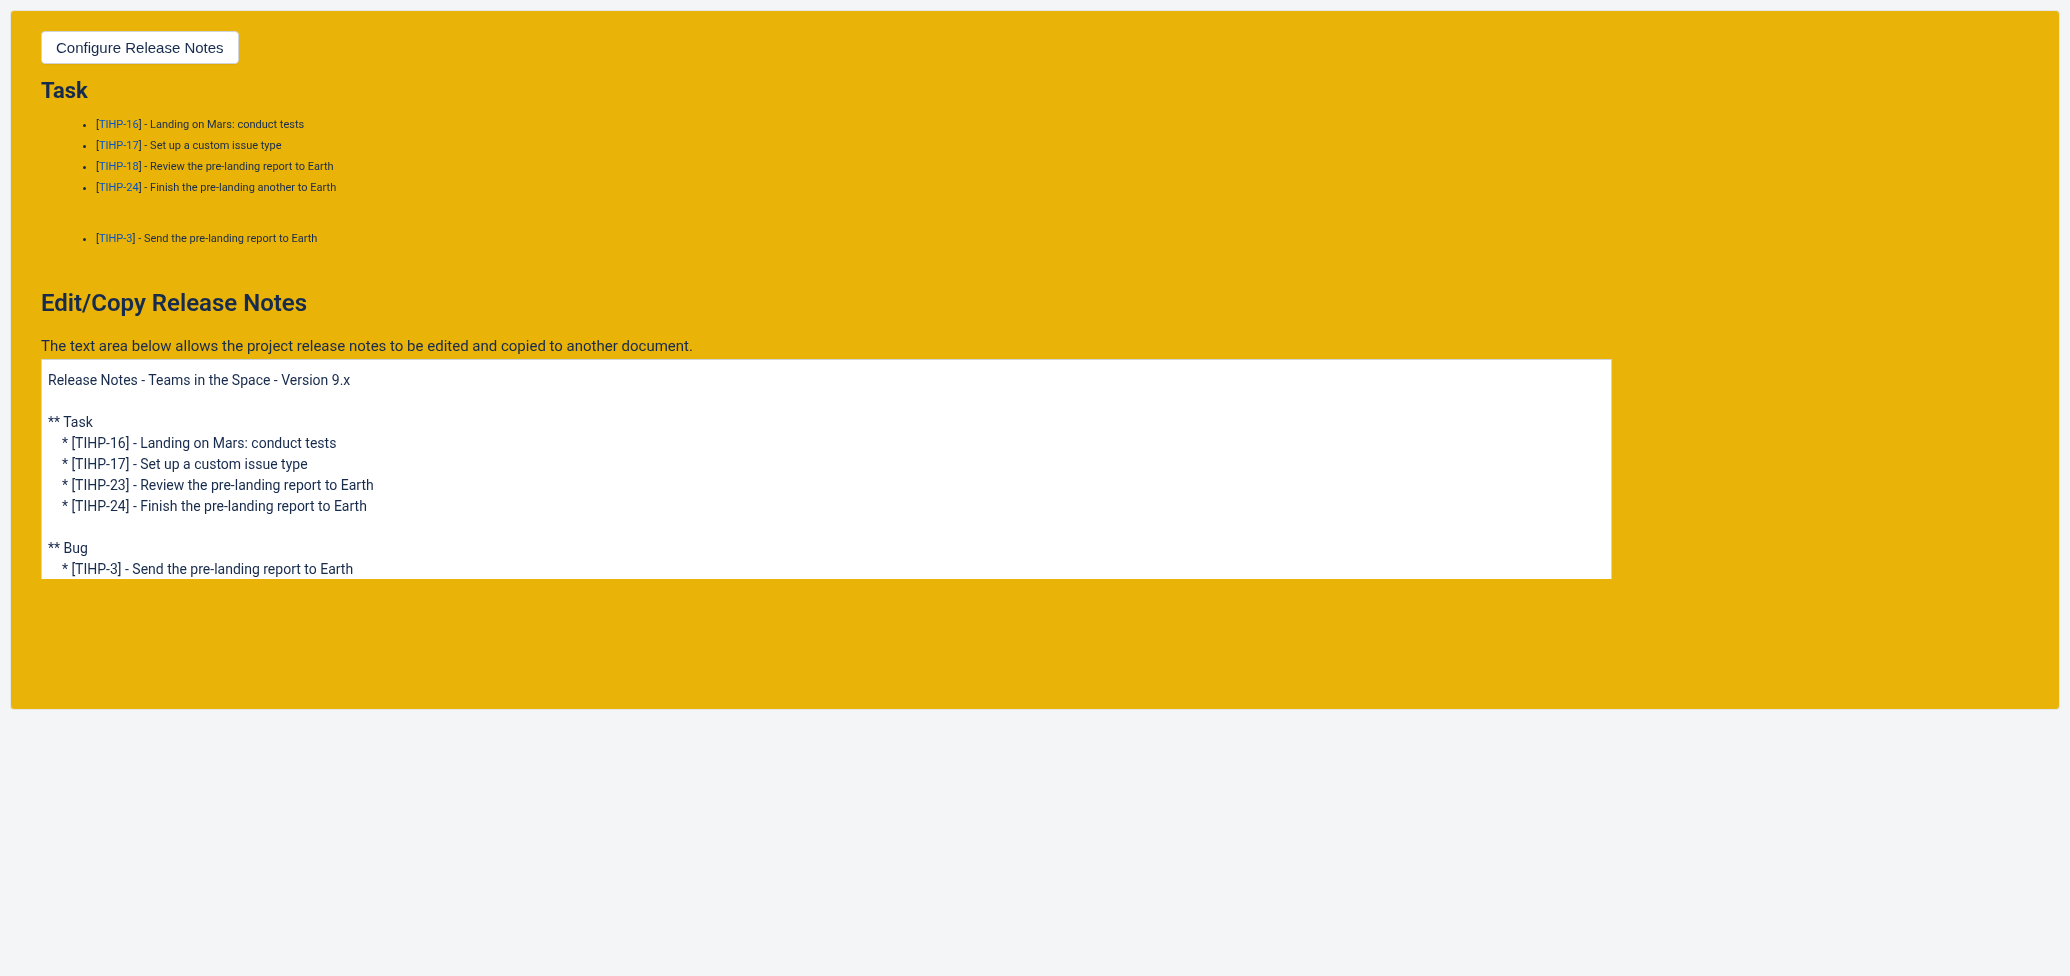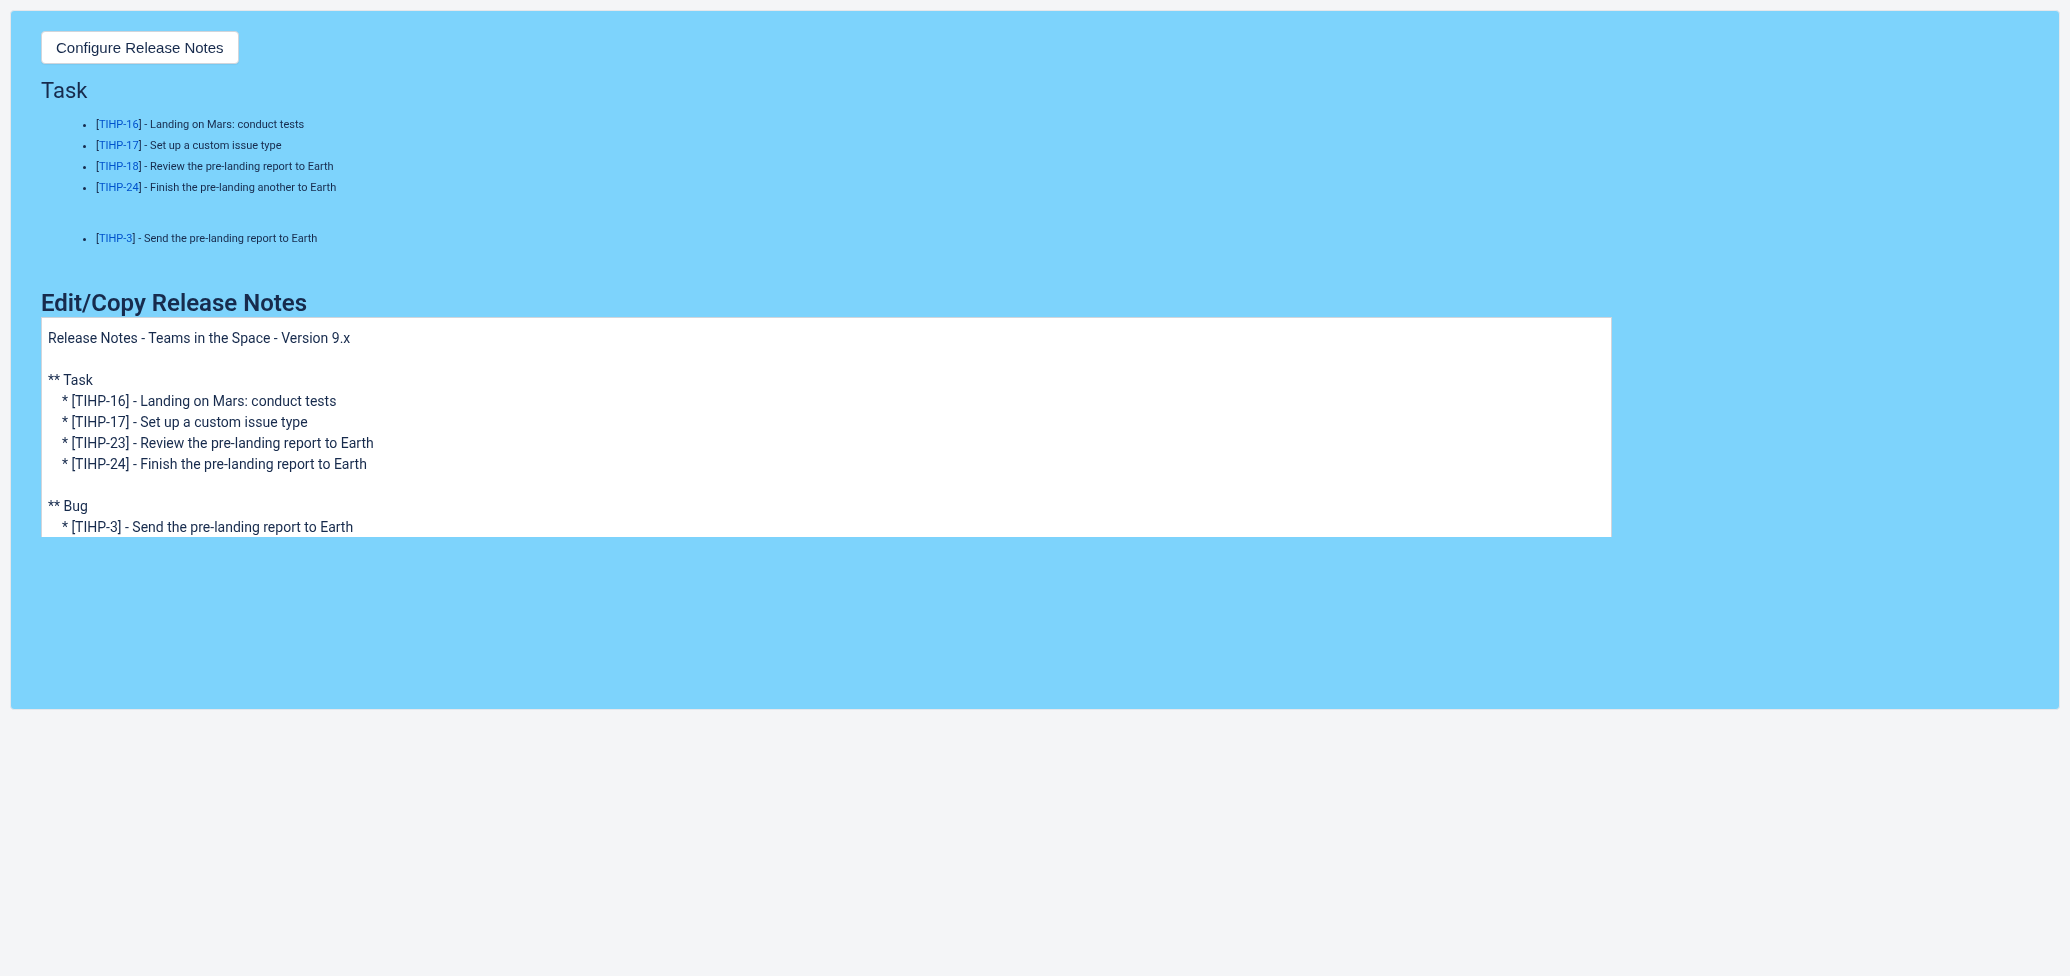--- a/index.html
+++ b/index.html
@@ -6,47 +6,47 @@
       box-sizing: border-box;
       margin: 0;
       padding: 0;
     }
     body {
       font-family: -apple-system, BlinkMacSystemFont, "Segoe UI", Roboto, Helvetica, Arial, sans-serif;
       background: #f4f5f7;
       padding: 10px;
     }
     .container {
-      background: #7dd3fc;
+      background: #eab308;
       border: 1px solid #e5e7eb;
       border-radius: 4px;
       padding: 20px 30px;
       min-height: 700px;
     }
     .config-btn {
       background: #ffffff;
       border: 1px solid #d1d5db;
       border-radius: 4px;
       padding: 7px 14px;
       font-size: 15px;
       color: #172b4d;
       cursor: pointer;
       box-shadow: 0 1px 1px rgba(0,0,0,0.05);
     }
     h2.section-heading {
       color: #172b4d;
       font-size: 22px;
-      font-weight: 400;
+      font-weight: 700;
       margin-top: 14px;
       margin-bottom: 12px;
     }
     h2.section-heading.edit-copy {
       font-size: 24px;
       margin-top: 40px;
-      margin-bottom: 0;
+      margin-bottom: 20px;
       font-weight: 600;
     }
     ul.issue-list {
       list-style: disc;
       padding-left: 55px;
       margin-bottom: 30px;
     }
     ul.issue-list li {
       color: #172b4d;
       font-size: 11px;
@@ -104,20 +104,21 @@
     </li>
   </ul>
 
   <ul class="issue-list">
     <li>
       <span class="bracket">[</span><a href="#" class="issue-link">TIHP-3</a><span class="bracket">]</span><span class="dash-title"> - </span><span class="dash-title">Send the pre-landing report to Earth</span>
     </li>
   </ul>
 
   <h2 class="section-heading edit-copy">Edit/Copy Release Notes</h2>
+  <p class="intro-text">The text area below allows the project release notes to be edited and copied to another document.</p>
   <textarea class="notes-textarea" style="">Release Notes - Teams in the Space - Version 9.x
 
 ** Task
     * [TIHP-16] - Landing on Mars: conduct tests
     * [TIHP-17] - Set up a custom issue type
     * [TIHP-23] - Review the pre-landing report to Earth
     * [TIHP-24] - Finish the pre-landing report to Earth
 
 ** Bug
     * [TIHP-3] - Send the pre-landing report to Earth</textarea>

